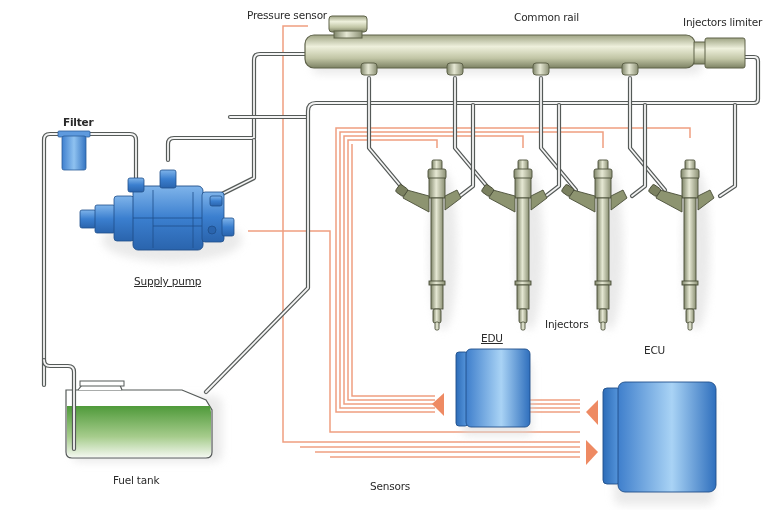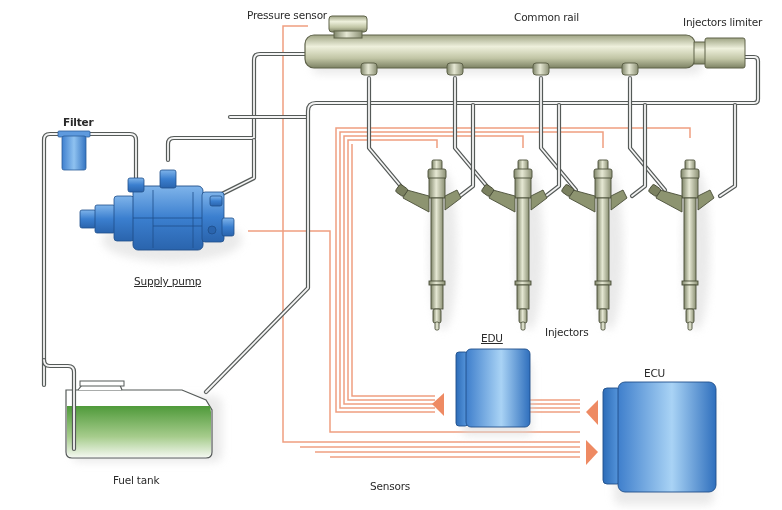--- a/index.html
+++ b/index.html
@@ -252,17 +252,17 @@
     <rect x="603" y="388" width="18" height="96" rx="4" fill="url(#blueSide)" stroke="#1f4f8a" stroke-width="0.9"></rect>
     <rect x="618" y="382" width="98" height="110" rx="7" fill="url(#blueGrad)" stroke="#1f4f8a" stroke-width="0.9"></rect>
   </g>
 </svg>
 
 <div class="label" style="left:247px; top:9px;">Pressure sensor</div>
 <div class="label" style="left:508px; top:11px;margin-left:6px;">Common rail</div>
 <div class="label" style="left:683px; top:16px;">Injectors limiter</div>
 <div class="label" style="left:63px; top:116px;font-weight:bold;">Filter</div>
 <div class="label" style="left:134px; top:275px;text-decoration:underline;">Supply pump</div>
-<div class="label" style="left:545px; top:318px;margin-top:8px;">Injectors</div>
+<div class="label" style="left:545px; top:318px;">Injectors</div>
 <div class="label" style="left:481px; top:332px;text-decoration:underline;">EDU</div>
-<div class="label" style="left:644px; top:367px;">ECU</div>
+<div class="label" style="left:644px; top:344px;">ECU</div>
 <div class="label" style="left:113px; top:474px;">Fuel tank</div>
 <div class="label" style="left:370px; top:480px;text-align:right;">Sensors</div>
 
 </body></html>

